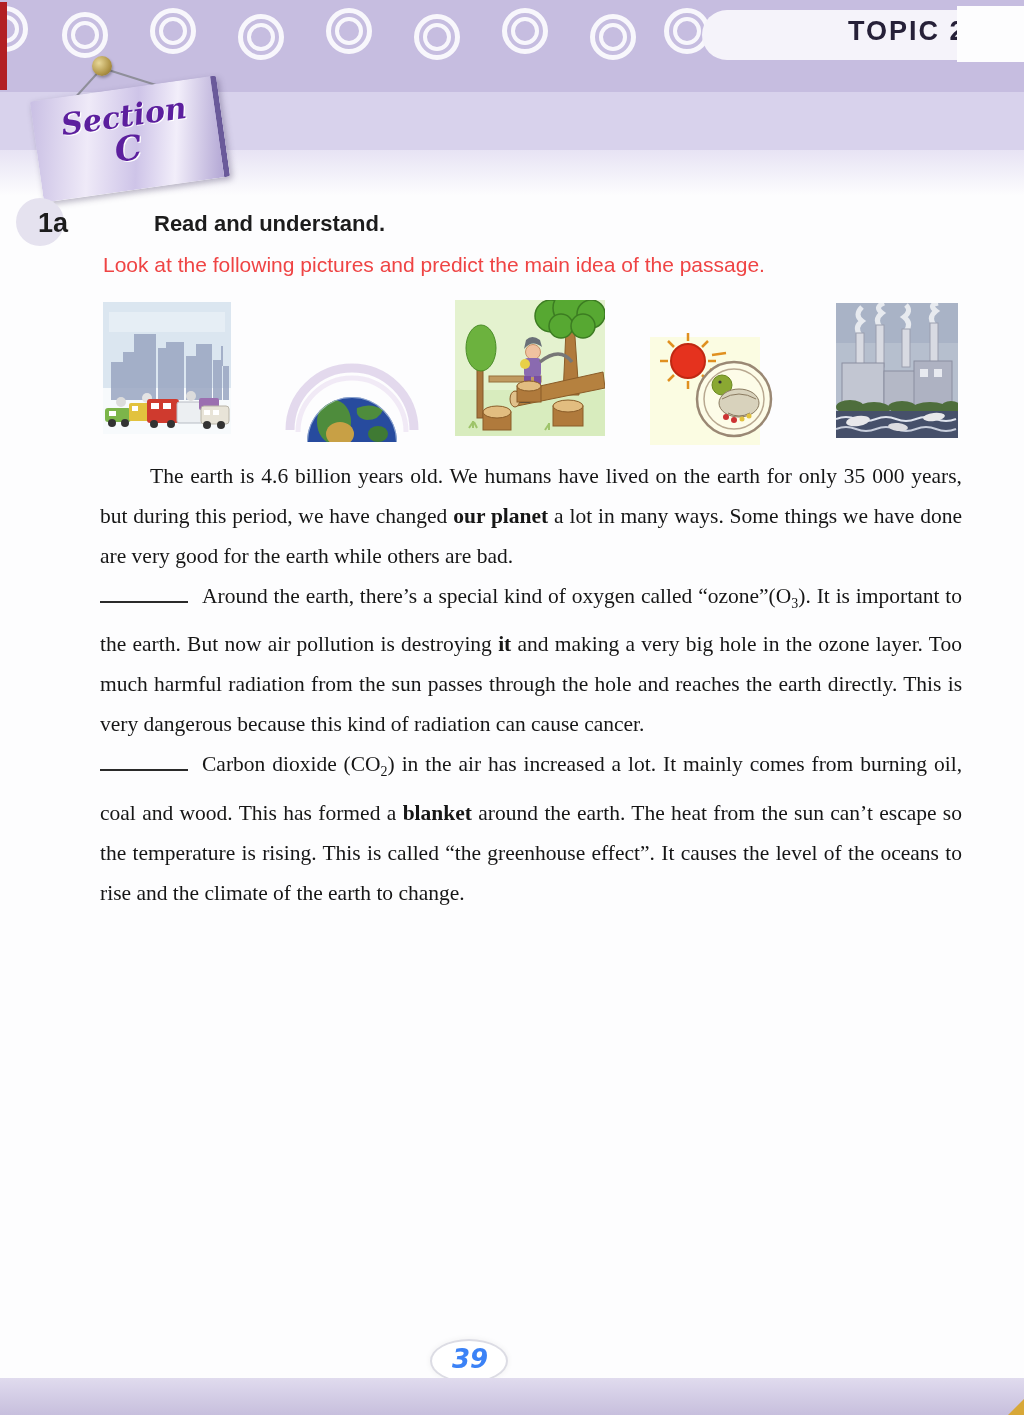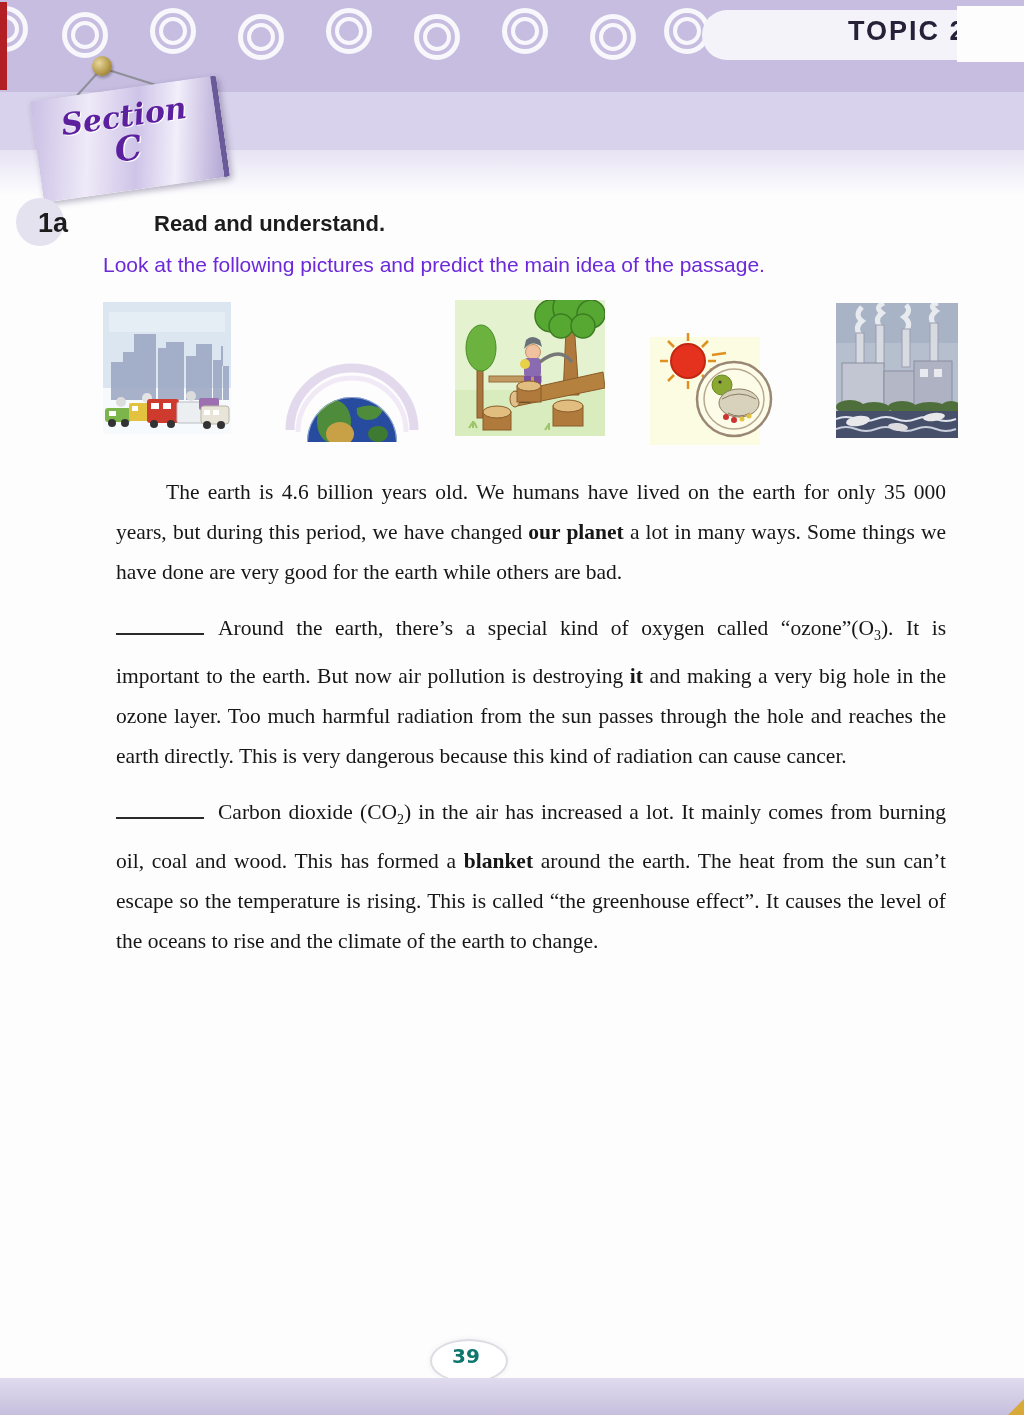--- a/index.html
+++ b/index.html
@@ -35,40 +35,40 @@
   .sign-pin{position:absolute;left:78px;top:16px;width:20px;height:20px;border-radius:50%;
             background:radial-gradient(circle at 35% 35%,#e8d89a,#b09548 60%,#7a6328);box-shadow:1px 2px 3px rgba(0,0,0,.3);}
 
   
   .num-circle{position:absolute;left:16px;top:198px;width:48px;height:48px;border-radius:50%;background:#e5e2ef;}
   .activity-number{position:absolute;left:38px;top:208px;font-family:"Liberation Sans",sans-serif;
                    font-size:27px;font-weight:bold;color:#1c1c1c;}
   .activity-title{position:absolute;left:113px;top:211px;font-family:"Liberation Sans",sans-serif;
                   font-size:22px;font-weight:bold;color:#1c1c1c;margin-left:41px;}
   .activity-instruction{position:absolute;left:103px;top:253px;font-family:"Liberation Sans",sans-serif;
-                  font-size:21px;color:#6d28d9;}
+                  font-size:21px;color:#ef4444;}
 
   
   .pic{position:absolute;}
   .pic svg{display:block;}
 
   
   .passage{position:absolute;left:100px;top:456px;width:862px;font-size:21.5px;line-height:40px;
            text-align:justify;}
-  .passage p{margin:16px;}
+  .passage p{margin:0;}
   .passage p.indent{text-indent:50px;}
   .passage .b{font-weight:bold;}
   .passage sub{font-size:65%;}
   .blank{display:inline-block;width:88px;height:2px;border-bottom:2px solid #2a2a2a;margin-right:14px;}
 
   
   .page-num-oval{position:absolute;left:430px;top:1339px;width:74px;height:40px;border-radius:50%;
                  background:#fff;border:2px solid #dcdce4;box-shadow:0 0 6px rgba(0,0,0,.06);}
   .page-number{position:absolute;left:452px;top:1344px;font-family:"DejaVu Sans",sans-serif;
-               font-weight:bold;font-size:20px;color:#0f766e;}
+               font-style:italic;font-weight:bold;font-size:26px;color:#3b82f6;}
   .band-bottom{position:absolute;left:0;top:1378px;width:1024px;height:37px;
                background:linear-gradient(#e0dbee,#c7bfdd);}
   .gold-corner{position:absolute;right:0;bottom:0;width:0;height:0;
                border-left:16px solid transparent;border-bottom:16px solid #d8a838;}
 </style>
 </head>
 <body>
 
 <div class="page">
 

